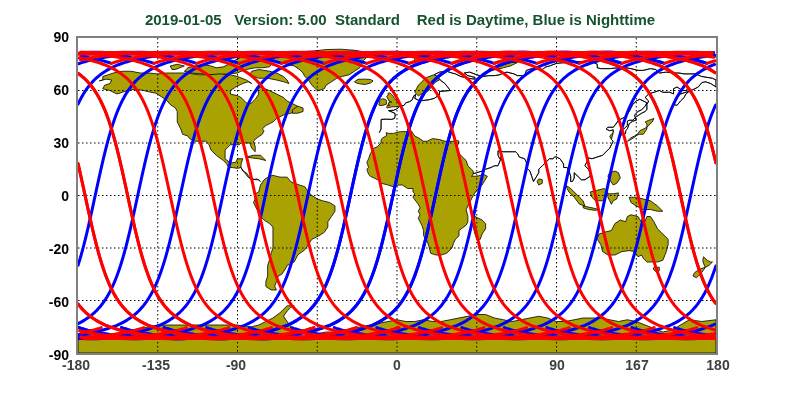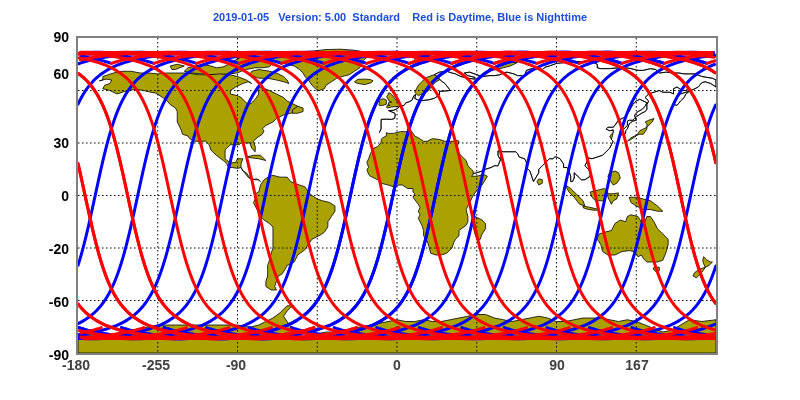--- a/index.html
+++ b/index.html
@@ -19,23 +19,23 @@
     height: 400px;
     background: #ffffff;
   }
   #title {
     position: absolute;
     left: 0;
     top: 11px;
     width: 800px;
     text-align: center;
     font-family: "Liberation Sans", sans-serif;
-    font-size: 11px;
+    font-size: 15px;
     font-weight: bold;
-    color: #1d4ed8;
+    color: #14532d;
     white-space: pre;
     letter-spacing: 0px;
   }
   #plot-frame {
     position: absolute;
     left: 76px;
     top: 36px;
     width: 642px;
     height: 319px;
     border: 2px solid #808080;
@@ -195,27 +195,28 @@
             <polyline points="278.43,289.62 276.36,290.32 274.17,291.00 271.87,291.68 269.43,292.34 266.86,292.99 264.13,293.62 261.25,294.24 258.20,294.85 254.97,295.43 251.55,296.00 247.93,296.54 244.10,297.06 240.06,297.56 235.79,298.02 231.29,298.46 226.56,298.87 221.61,299.24 216.43,299.57 211.05,299.86 205.47,300.11 199.73,300.31 193.84,300.47 187.85,300.58 181.79,300.64 175.70,300.65 169.62,300.61 163.59,300.52 157.66,300.38 151.85,300.20 146.20,299.97 140.74,299.69 135.47,299.38 130.43,299.02 125.61,298.63 121.01,298.21 116.65,297.75 112.51,297.27 108.60,296.76 104.89,296.22 101.39,295.67 98.08,295.09 94.96,294.49 92.01,293.88 89.22,293.25 86.59,292.61 84.09,291.95 81.74,291.28 79.50,290.60 77.39,289.91 75.38,289.21 73.47,288.50 71.66,287.79 69.93,287.07 68.29,286.34 66.73,285.60 65.23,284.86 63.81,284.11 62.44,283.36 61.14,282.60 59.89,281.84 58.69,281.07 57.54,280.30 56.44,279.53 55.38,278.75 54.36,277.97 53.38,277.19 52.43,276.41 51.52,275.62 50.63,274.83 49.78,274.04 48.96,273.24 48.16,272.45 47.39,271.65 46.65,270.85 45.92,270.05 45.22,269.24 44.54,268.44 43.88,267.63 43.24,266.82 42.61,266.01 42.01,265.20 41.41,264.39 40.84,263.58 40.28,262.77 39.73,261.95 39.19,261.14 38.67,260.32 38.16,259.50 37.67,258.68 37.18,257.86 36.71,257.04 36.24,256.22 35.78,255.40 35.34,254.58 34.90,253.75 34.48,252.93 34.06,252.11 33.64,251.28 33.24,250.46 32.85,249.63 32.46,248.80 32.07,247.98 31.70,247.15 31.33,246.32 30.97,245.49 30.61,244.67 30.26,243.84 29.92,243.01 29.58,242.18 29.24,241.35 28.91,240.52 28.59,239.68 28.27,238.85 27.95,238.02 27.64,237.19 27.33,236.36 27.03,235.52 26.73,234.69 26.44,233.86 26.14,233.02 25.86,232.19 25.57,231.36 25.29,230.52 25.01,229.69 24.74,228.85 24.47,228.02 24.20,227.18 23.93,226.35 23.67,225.51 23.41,224.68 23.15,223.84 22.90,223.00 22.65,222.17 22.40,221.33 22.15,220.50 21.90,219.66 21.66,218.82 21.42,217.98 21.18,217.15 20.95,216.31 20.71,215.47 20.48,214.63 20.25,213.80 20.02,212.96 19.79,212.12 19.56,211.28 19.34,210.44 19.12,209.61 18.90,208.77 18.68,207.93 18.46,207.09 18.24,206.25 18.03,205.41 17.81,204.57 17.60,203.73 17.39,202.90 17.18,202.06 16.97,201.22 16.76,200.38 16.56,199.54 16.35,198.70 16.15,197.86 15.94,197.02 15.74,196.18 15.54,195.34 15.34,194.50 15.14,193.66 14.94,192.82 14.74,191.98 14.55,191.14 14.35,190.30 14.15,189.46 13.96,188.62 13.77,187.78 13.57,186.94 13.38,186.10 13.19,185.26 13.00,184.41 12.81,183.57 12.62,182.73 12.43,181.89 12.24,181.05 12.05,180.21 11.86,179.37 11.67,178.53 11.49,177.69 11.30,176.85 11.12,176.01 10.93,175.17 10.74,174.32 10.56,173.48 10.37,172.64 10.19,171.80 10.01,170.96 9.82,170.12 9.64,169.28 9.46,168.44 9.27,167.60 9.09,166.75 8.91,165.91 8.73,165.07 8.54,164.23 8.36,163.39 8.18,162.55 8.00,161.71 7.82,160.87 7.63,160.02 7.45,159.18 7.27,158.34 7.09,157.50 6.91,156.66 6.73,155.82 6.54,154.98 6.36,154.13 6.18,153.29 6.00,152.45 5.82,151.61 5.63,150.77 5.45,149.93 5.27,149.09 5.09,148.25 4.90,147.40 4.72,146.56 4.54,145.72 4.36,144.88 4.17,144.04 3.99,143.20 3.80,142.36 3.62,141.52 3.43,140.68 3.25,139.83 3.06,138.99 2.88,138.15 2.69,137.31 2.50,136.47 2.32,135.63 2.13,134.79 1.94,133.95 1.75,133.11 1.56,132.27 1.37,131.43 1.18,130.59 0.99,129.74 0.80,128.90 0.61,128.06 0.41,127.22 0.22,126.38 0.02,125.54" fill="none" stroke="#ff0000" stroke-width="3" stroke-linecap="round" stroke-linejoin="round"></polyline>
             <polyline points="637.83,124.70 637.63,123.86 637.44,123.02 637.24,122.18 637.04,121.34 636.84,120.50 636.64,119.66 636.44,118.82 636.24,117.98 636.03,117.14 635.83,116.30 635.62,115.46 635.42,114.62 635.21,113.78 635.00,112.94 634.79,112.10 634.58,111.27 634.37,110.43 634.15,109.59 633.94,108.75 633.72,107.91 633.50,107.07 633.28,106.23 633.06,105.39 632.84,104.56 632.61,103.72 632.39,102.88 632.16,102.04 631.93,101.20 631.70,100.37 631.47,99.53 631.23,98.69 631.00,97.85 630.76,97.02 630.52,96.18 630.27,95.34 630.03,94.50 629.78,93.67 629.53,92.83 629.28,92.00 629.02,91.16 628.77,90.32 628.51,89.49 628.24,88.65 627.98,87.82 627.71,86.98 627.44,86.15 627.16,85.31 626.89,84.48 626.61,83.64 626.32,82.81 626.03,81.98 625.74,81.14 625.45,80.31 625.15,79.48 624.84,78.64 624.54,77.81 624.23,76.98 623.91,76.15 623.59,75.32 623.27,74.48 622.94,73.65 622.60,72.82 622.26,71.99 621.92,71.16 621.57,70.33 621.21,69.51 620.85,68.68 620.48,67.85 620.10,67.02 619.72,66.20 619.33,65.37 618.94,64.54 618.53,63.72 618.12,62.89 617.70,62.07 617.27,61.25 616.84,60.42 616.39,59.60 615.94,58.78 615.47,57.96 615.00,57.14 614.51,56.32 614.01,55.50 613.50,54.68 612.98,53.86 612.45,53.05 611.90,52.23 611.34,51.42 610.76,50.61 610.17,49.80 609.56,48.99 608.94,48.18 608.30,47.37 607.64,46.56 606.96,45.76 606.25,44.95 605.53,44.15 604.78,43.35 604.01,42.55 603.22,41.76 602.39,40.96 601.54,40.17 600.66,39.38 599.75,38.59 598.80,37.81 597.82,37.03 596.80,36.25 595.74,35.47 594.63,34.70 593.49,33.93 592.29,33.16 591.04,32.40 589.73,31.64 588.37,30.89 586.94,30.14 585.45,29.40 583.89,28.66 582.24,27.93 580.52,27.21 578.71,26.50 576.80,25.79 574.79,25.09 572.67,24.40 570.44,23.72 568.08,23.05 565.59,22.39 562.96,21.75 560.17,21.12 557.22,20.51 554.10,19.91 550.79,19.33 547.29,18.78 543.58,18.24 539.67,17.73 535.53,17.25 531.16,16.79 526.57,16.37 521.75,15.98 516.70,15.62 511.44,15.31 505.98,15.03 500.33,14.80 494.52,14.62 488.59,14.48 482.56,14.39 476.48,14.35 470.39,14.36 464.33,14.42 458.34,14.53 452.45,14.69 446.71,14.89 441.13,15.14 435.75,15.43 430.57,15.76 425.62,16.13 420.89,16.54 416.39,16.98 412.12,17.44 408.07,17.94 404.25,18.46 400.63,19.00 397.21,19.57 393.98,20.15 390.93,20.76 388.04,21.38 385.32,22.01 382.74,22.66 380.31,23.32 378.00,24.00 375.82,24.68 373.75,25.38" fill="none" stroke="#ff0000" stroke-width="3" stroke-linecap="round" stroke-linejoin="round"></polyline>
             <polyline points="320.96,289.62 318.89,290.32 316.71,291.00 314.40,291.68 311.97,292.34 309.39,292.99 306.67,293.62 303.79,294.24 300.74,294.85 297.50,295.43 294.08,296.00 290.46,296.54 286.64,297.06 282.59,297.56 278.32,298.02 273.82,298.46 269.10,298.87 264.14,299.24 258.97,299.57 253.58,299.86 248.01,300.11 242.26,300.31 236.38,300.47 230.38,300.58 224.32,300.64 218.23,300.65 212.15,300.61 206.12,300.52 200.19,300.38 194.38,300.20 188.74,299.97 183.27,299.69 178.01,299.38 172.96,299.02 168.14,298.63 163.55,298.21 159.18,297.75 155.05,297.27 151.13,296.76 147.42,296.22 143.92,295.67 140.62,295.09 137.49,294.49 134.54,293.88 131.75,293.25 129.12,292.61 126.63,291.95 124.27,291.28 122.04,290.60 119.92,289.91 117.91,289.21 116.00,288.50 114.19,287.79 112.47,287.07 110.83,286.34 109.26,285.60 107.77,284.86 106.34,284.11 104.98,283.36 103.67,282.60 102.42,281.84 101.23,281.07 100.08,280.30 98.97,279.53 97.91,278.75 96.89,277.97 95.91,277.19 94.96,276.41 94.05,275.62 93.17,274.83 92.32,274.04 91.49,273.24 90.70,272.45 89.93,271.65 89.18,270.85 88.46,270.05 87.76,269.24 87.08,268.44 86.41,267.63 85.77,266.82 85.15,266.01 84.54,265.20 83.95,264.39 83.37,263.58 82.81,262.77 82.26,261.95 81.73,261.14 81.21,260.32 80.70,259.50 80.20,258.68 79.71,257.86 79.24,257.04 78.77,256.22 78.32,255.40 77.87,254.58 77.44,253.75 77.01,252.93 76.59,252.11 76.18,251.28 75.77,250.46 75.38,249.63 74.99,248.80 74.61,247.98 74.23,247.15 73.86,246.32 73.50,245.49 73.14,244.67 72.79,243.84 72.45,243.01 72.11,242.18 71.77,241.35 71.44,240.52 71.12,239.68 70.80,238.85 70.48,238.02 70.17,237.19 69.87,236.36 69.56,235.52 69.26,234.69 68.97,233.86 68.68,233.02 68.39,232.19 68.11,231.36 67.83,230.52 67.55,229.69 67.27,228.85 67.00,228.02 66.73,227.18 66.47,226.35 66.21,225.51 65.95,224.68 65.69,223.84 65.43,223.00 65.18,222.17 64.93,221.33 64.68,220.50 64.44,219.66 64.19,218.82 63.95,217.98 63.72,217.15 63.48,216.31 63.24,215.47 63.01,214.63 62.78,213.80 62.55,212.96 62.32,212.12 62.10,211.28 61.87,210.44 61.65,209.61 61.43,208.77 61.21,207.93 60.99,207.09 60.78,206.25 60.56,205.41 60.35,204.57 60.13,203.73 59.92,202.90 59.71,202.06 59.50,201.22 59.30,200.38 59.09,199.54 58.88,198.70 58.68,197.86 58.48,197.02 58.27,196.18 58.07,195.34 57.87,194.50 57.67,193.66 57.47,192.82 57.28,191.98 57.08,191.14 56.88,190.30 56.69,189.46 56.49,188.62 56.30,187.78 56.11,186.94 55.91,186.10 55.72,185.26 55.53,184.41 55.34,183.57 55.15,182.73 54.96,181.89 54.77,181.05 54.58,180.21 54.40,179.37 54.21,178.53 54.02,177.69 53.83,176.85 53.65,176.01 53.46,175.17 53.28,174.32 53.09,173.48 52.91,172.64 52.72,171.80 52.54,170.96 52.36,170.12 52.17,169.28 51.99,168.44 51.81,167.60 51.62,166.75 51.44,165.91 51.26,165.07 51.08,164.23 50.89,163.39 50.71,162.55 50.53,161.71 50.35,160.87 50.17,160.02 49.99,159.18 49.80,158.34 49.62,157.50 49.44,156.66 49.26,155.82 49.08,154.98 48.90,154.13 48.71,153.29 48.53,152.45 48.35,151.61 48.17,150.77 47.99,149.93 47.80,149.09 47.62,148.25 47.44,147.40 47.26,146.56 47.07,145.72 46.89,144.88 46.70,144.04 46.52,143.20 46.34,142.36 46.15,141.52 45.97,140.68 45.78,139.83 45.60,138.99 45.41,138.15 45.22,137.31 45.04,136.47 44.85,135.63 44.66,134.79 44.47,133.95 44.28,133.11 44.09,132.27 43.90,131.43 43.71,130.59 43.52,129.74 43.33,128.90 43.14,128.06 42.95,127.22 42.75,126.38 42.56,125.54 42.36,124.70 42.17,123.86 41.97,123.02 41.77,122.18 41.57,121.34 41.37,120.50 41.17,119.66 40.97,118.82 40.77,117.98 40.57,117.14 40.36,116.30 40.16,115.46 39.95,114.62 39.74,113.78 39.53,112.94 39.32,112.10 39.11,111.27 38.90,110.43 38.68,109.59 38.47,108.75 38.25,107.91 38.03,107.07 37.82,106.23 37.59,105.39 37.37,104.56 37.15,103.72 36.92,102.88 36.69,102.04 36.46,101.20 36.23,100.37 36.00,99.53 35.77,98.69 35.53,97.85 35.29,97.02 35.05,96.18 34.81,95.34 34.56,94.50 34.31,93.67 34.06,92.83 33.81,92.00 33.56,91.16 33.30,90.32 33.04,89.49 32.78,88.65 32.51,87.82 32.24,86.98 31.97,86.15 31.70,85.31 31.42,84.48 31.14,83.64 30.85,82.81 30.57,81.98 30.28,81.14 29.98,80.31 29.68,79.48 29.38,78.64 29.07,77.81 28.76,76.98 28.44,76.15 28.12,75.32 27.80,74.48 27.47,73.65 27.14,72.82 26.80,71.99 26.45,71.16 26.10,70.33 25.74,69.51 25.38,68.68 25.01,67.85 24.64,67.02 24.25,66.20 23.87,65.37 23.47,64.54 23.07,63.72 22.66,62.89 22.24,62.07 21.81,61.25 21.37,60.42 20.93,59.60 20.47,58.78 20.01,57.96 19.53,57.14 19.04,56.32 18.55,55.50 18.04,54.68 17.52,53.86 16.98,53.05 16.44,52.23 15.87,51.42 15.30,50.61 14.71,49.80 14.10,48.99 13.47,48.18 12.83,47.37 12.17,46.56 11.49,45.76 10.79,44.95 10.06,44.15 9.32,43.35 8.55,42.55 7.75,41.76 6.93,40.96 6.08,40.17 5.20,39.38 4.28,38.59 3.34,37.81 2.35,37.03 1.33,36.25 0.27,35.47" fill="none" stroke="#ff0000" stroke-width="3" stroke-linecap="round" stroke-linejoin="round"></polyline>
             <polyline points="637.17,34.70 636.02,33.93 634.82,33.16 633.57,32.40 632.27,31.64 630.90,30.89 629.48,30.14 627.98,29.40 626.42,28.66 624.78,27.93 623.05,27.21 621.24,26.50 619.33,25.79 617.33,25.09 615.21,24.40 612.97,23.72 610.62,23.05 608.13,22.39 605.49,21.75 602.70,21.12 599.75,20.51 596.63,19.91 593.32,19.33 589.82,18.78 586.12,18.24 582.20,17.73 578.06,17.25 573.70,16.79 569.11,16.37 564.28,15.98 559.24,15.62 553.97,15.31 548.51,15.03 542.86,14.80 537.05,14.62 531.12,14.48 525.09,14.39 519.02,14.35 512.92,14.36 506.86,14.42 500.87,14.53 494.98,14.69 489.24,14.89 483.66,15.14 478.28,15.43 473.10,15.76 468.15,16.13 463.42,16.54 458.92,16.98 454.65,17.44 450.61,17.94 446.78,18.46 443.16,19.00 439.74,19.57 436.51,20.15 433.46,20.76 430.58,21.38 427.85,22.01 425.28,22.66 422.84,23.32 420.54,24.00 418.35,24.68 416.28,25.38" fill="none" stroke="#ff0000" stroke-width="3" stroke-linecap="round" stroke-linejoin="round"></polyline>
           </g>
       </g>
     </svg>
   </div>
 
   <div class="ytick-lab" style="top:29px;">90</div>
-  <div class="ytick-lab" style="top:66px;">60</div>
+  <div class="ytick-lab" style="top:82px;">60</div>
   <div class="ytick-lab" style="top:135px;">30</div>
   <div class="ytick-lab" style="top:188px;">0</div>
   <div class="ytick-lab" style="top:241px;">-20</div>
   <div class="ytick-lab" style="top:294px;text-align:right;">-60</div>
   <div class="ytick-lab" style="top:347px;">-90</div>
 
   <div class="xtick-lab" style="left:36px;">-180</div>
-  <div class="xtick-lab" style="left:116px;">-255</div>
+  <div class="xtick-lab" style="left:116px;">-135</div>
   <div class="xtick-lab" style="left:196px;">-90</div>
   <div class="xtick-lab" style="left:357px;">0</div>
   <div class="xtick-lab" style="left:517px;">90</div>
   <div class="xtick-lab" style="left:597px;">167</div>
+  <div class="xtick-lab" style="left:678px;">180</div>
 
 </div>
 
 </body></html>

